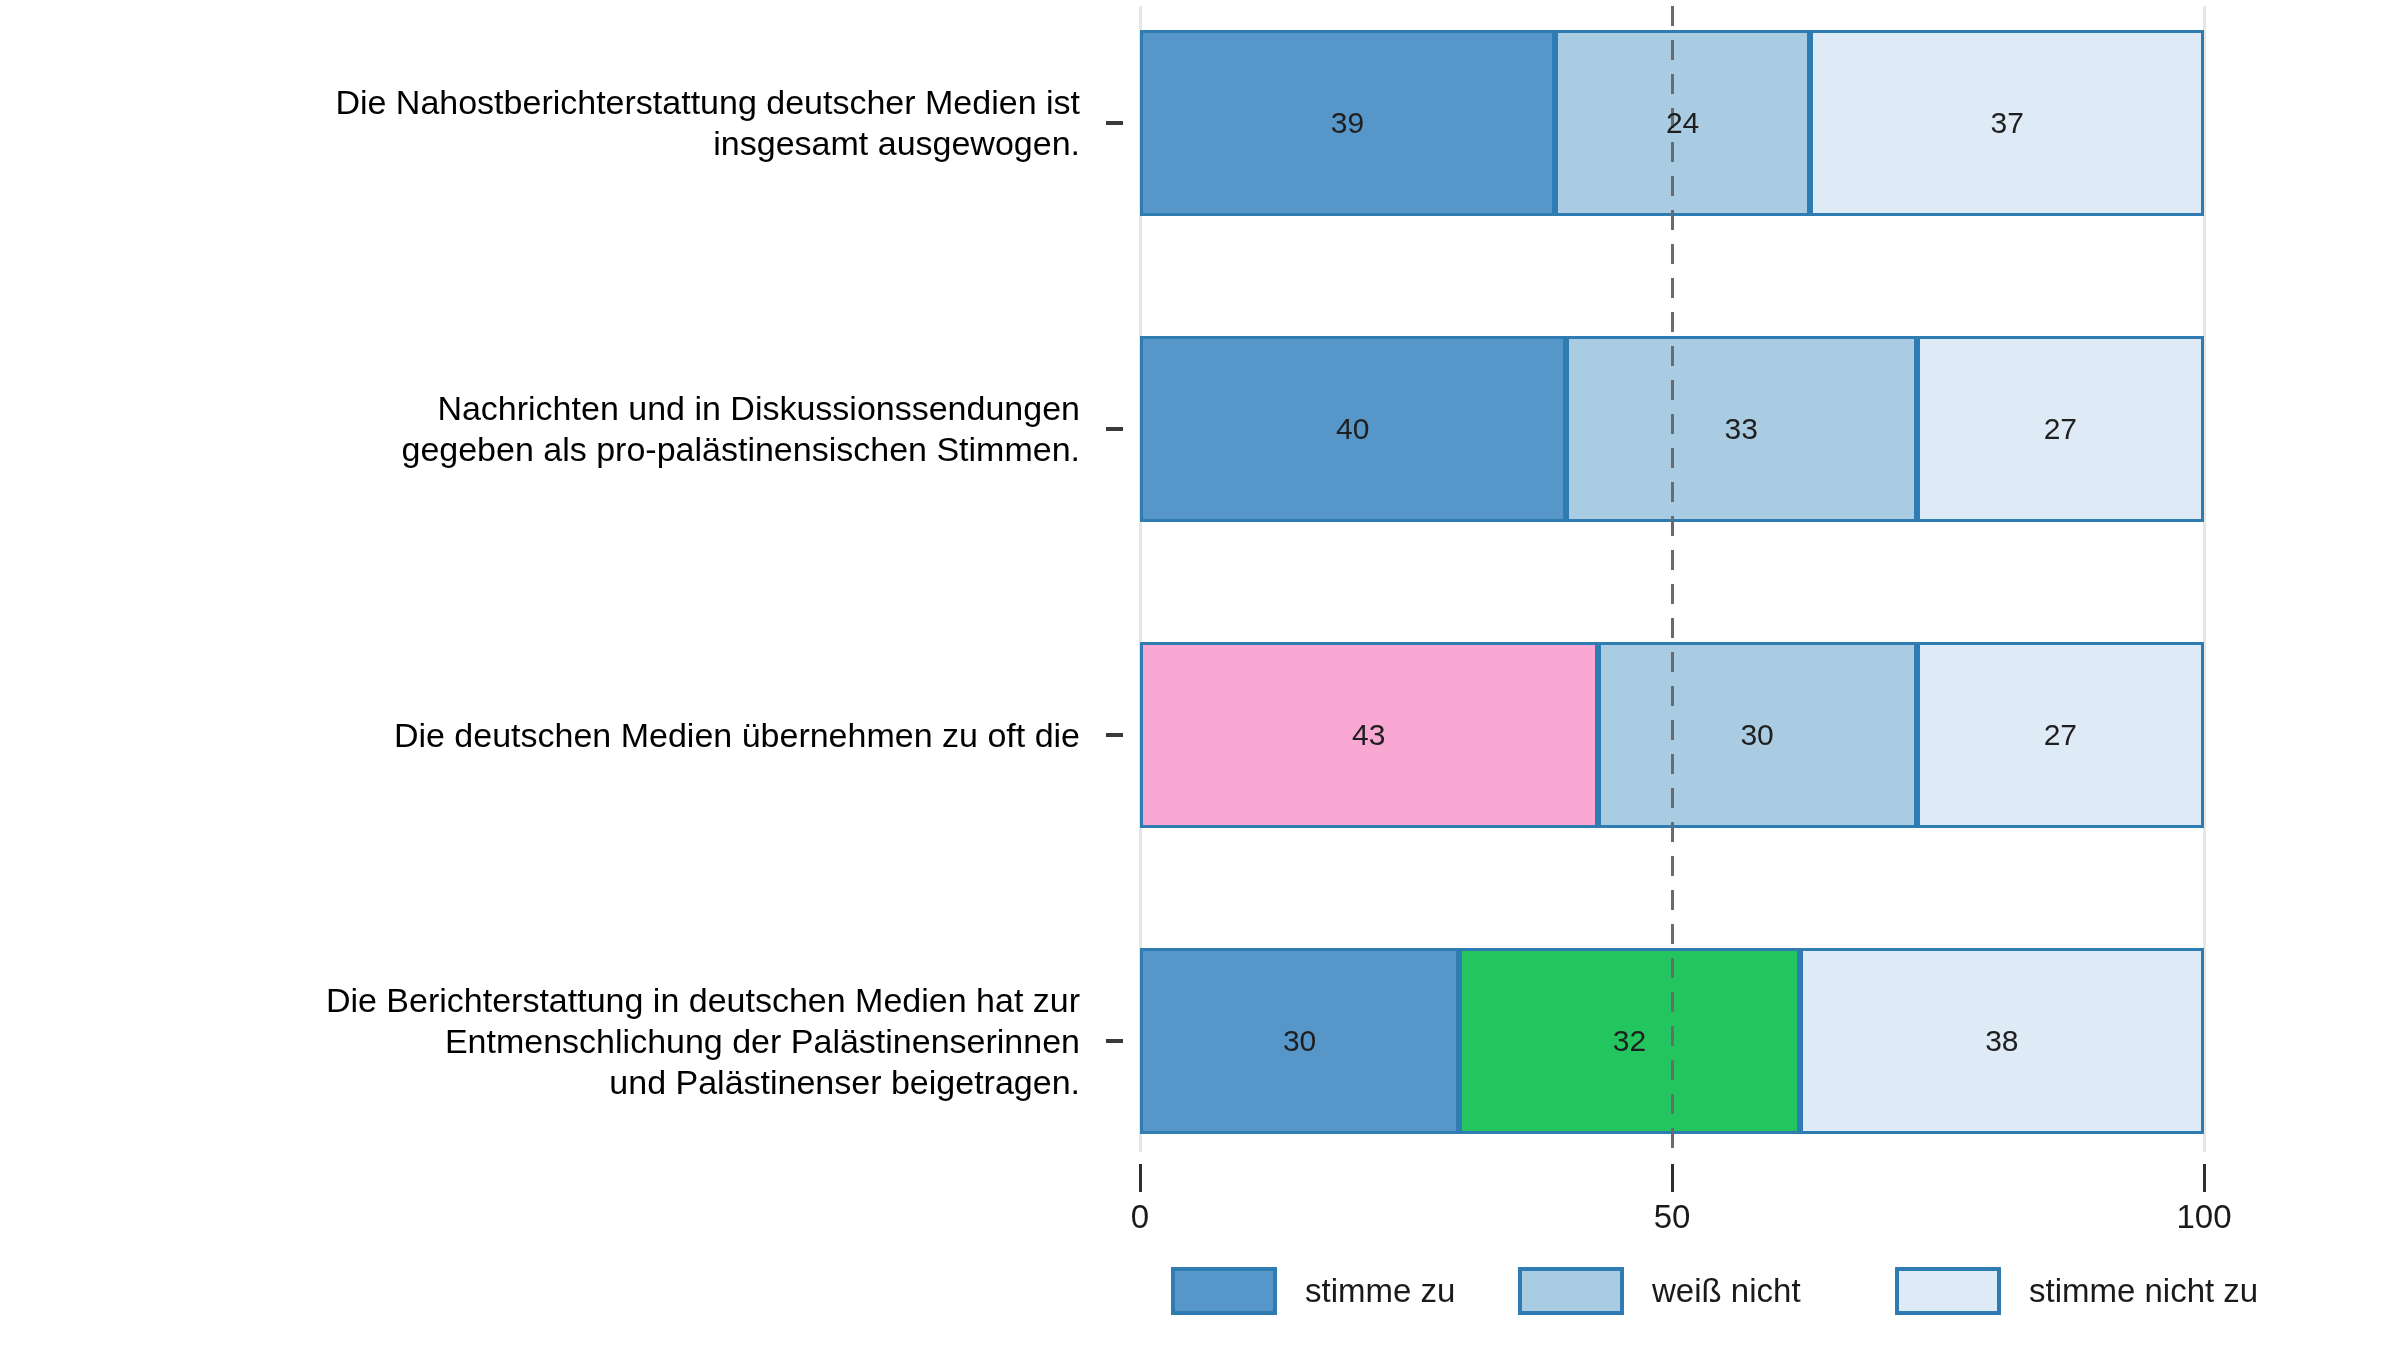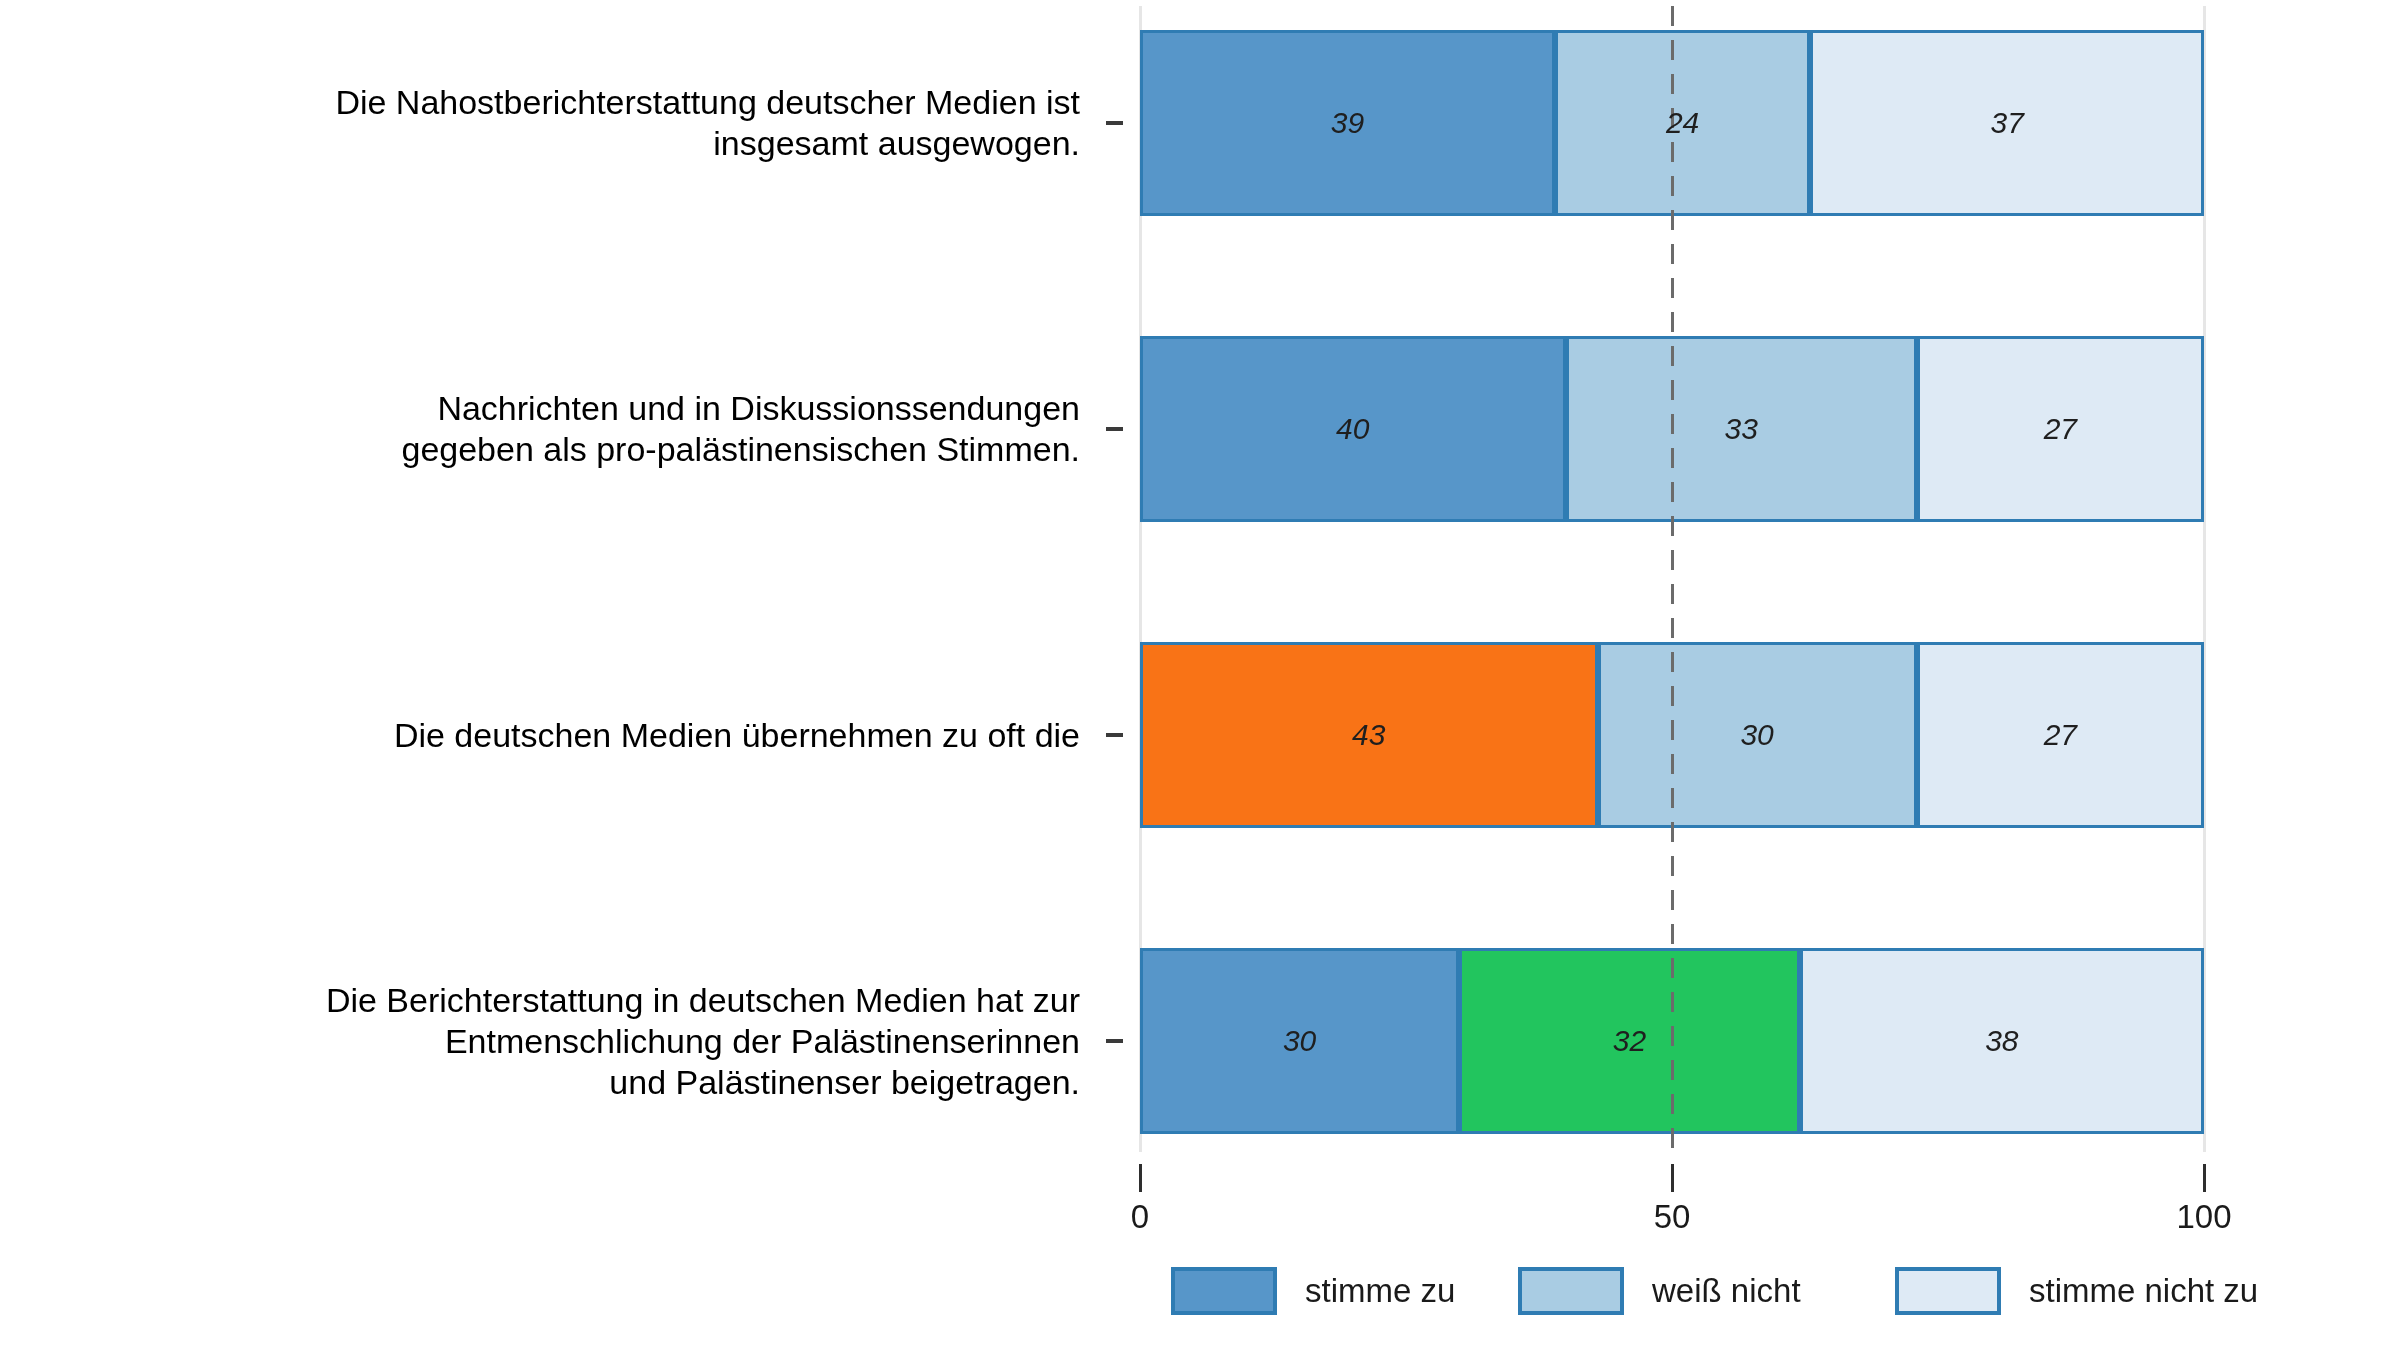--- a/index.html
+++ b/index.html
@@ -2,21 +2,21 @@
 <html><head>
 <meta charset="utf-8">
 <style>
   html,body{margin:0;padding:0;background:#ffffff;}
   #canvas{
     position:relative;width:2400px;height:1350px;overflow:hidden;background:#ffffff;
     font-family:"Liberation Sans","DejaVu Sans",sans-serif;color:#1a1a1a;
   }
   .gridline-solid{position:absolute;top:6px;height:1146px;width:3px;}
   .gridline-dashed{position:absolute;top:6px;height:1146px;width:3px;}
-  .bar-row{position:absolute;left:1140px;width:1064px;height:186px;font-style:italic;}
+  .bar-row{position:absolute;left:1140px;width:1064px;height:186px;}
   .bar-seg{position:absolute;top:0;height:186px;box-sizing:border-box;border:3px solid transparent;
     display:flex;align-items:center;justify-content:center;}
   .bar-value{position:relative;z-index:2;font-size:30px;color:#1f1f1f;}
   .cat-label{position:absolute;right:1320px;text-align:right;transform:translateY(-50%);
     font-size:34px;line-height:41px;color:#000000;white-space:nowrap;}
   .cat-line{display:block;}
   .y-tick{position:absolute;left:1106px;width:17px;height:4px;background:#3a3a3a;}
   .x-tick{position:absolute;top:1164px;width:3px;height:28px;background:#2e2e2e;}
   .x-tick-label{position:absolute;top:1198px;transform:translateX(-50%);font-size:33px;color:#1a1a1a;}
   .legend-item{position:absolute;top:1267px;height:48px;display:flex;align-items:center;gap:28px;}
@@ -48,21 +48,21 @@
           <span class="bar-value">40</span>
         </div>
         <div class="bar-seg" style="left: 425.6px; width: 351.12px; background: rgb(169, 204, 227); border-color: rgb(47, 124, 179);">
           <span class="bar-value">33</span>
         </div>
         <div class="bar-seg" style="left: 776.72px; width: 287.28px; background: rgb(222, 234, 245); border-color: rgb(47, 124, 179);">
           <span class="bar-value">27</span>
         </div>
       </div>
       <div class="bar-row" style="top: 642px;">
-        <div class="bar-seg" style="left: 0px; width: 457.52px; background: #f97316; border-color: rgb(47, 124, 179); justify-content: center;">
+        <div class="bar-seg" style="left: 0px; width: 457.52px; background: #f9a8d4; border-color: rgb(47, 124, 179); justify-content: center;">
           <span class="bar-value">43</span>
         </div>
         <div class="bar-seg" style="left: 457.52px; width: 319.2px; background: rgb(169, 204, 227); border-color: rgb(47, 124, 179);">
           <span class="bar-value">30</span>
         </div>
         <div class="bar-seg" style="left: 776.72px; width: 287.28px; background: rgb(222, 234, 245); border-color: rgb(47, 124, 179);">
           <span class="bar-value">27</span>
         </div>
       </div>
       <div class="bar-row" style="top: 948px;">

